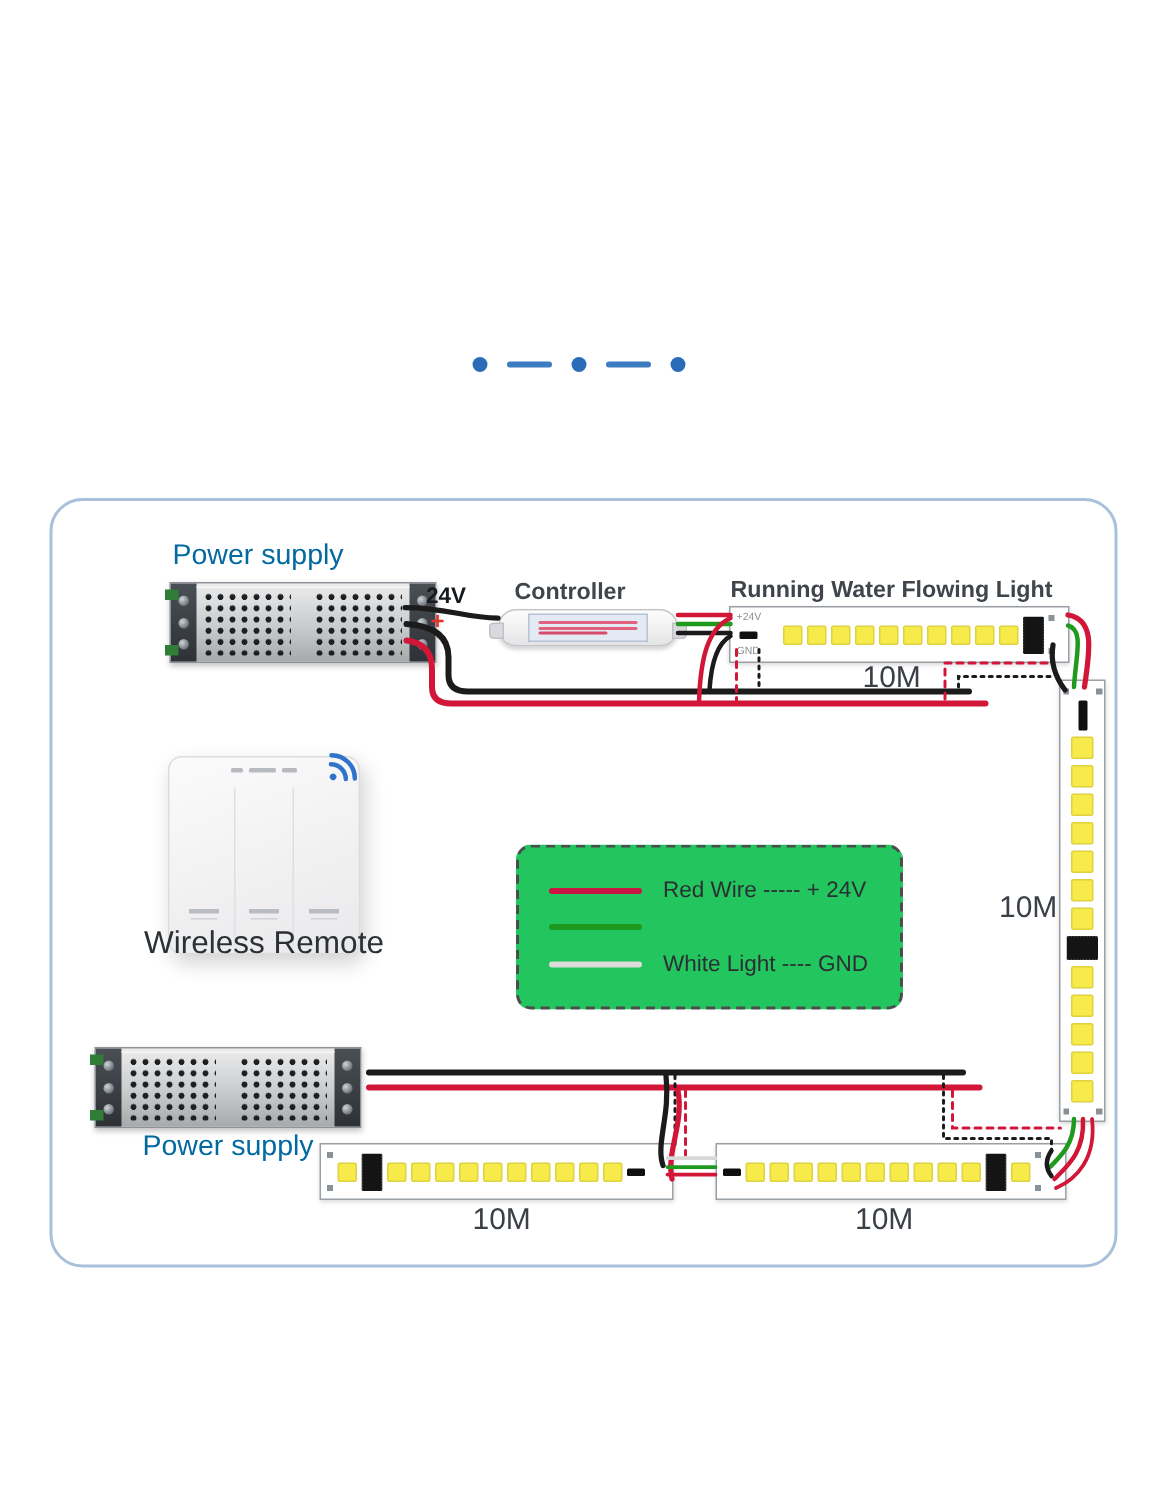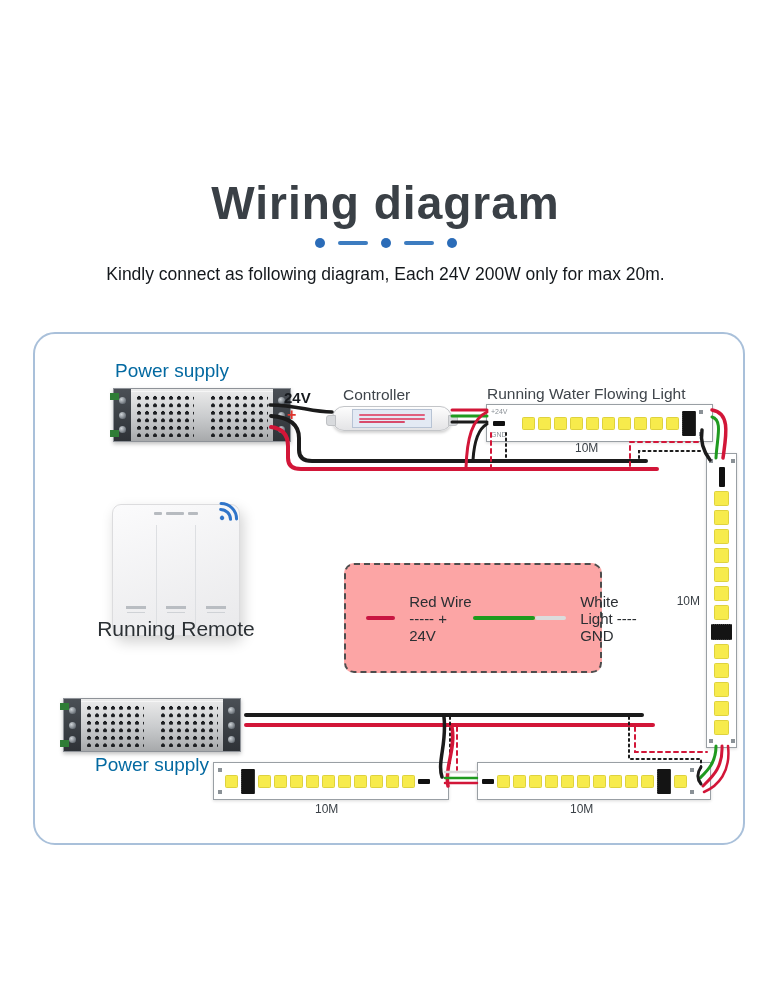--- a/index.html
+++ b/index.html
@@ -15,22 +15,22 @@
   .divider .dash { width:30px; height:4px; border-radius:2px; background:#3d7cc0; }
 
   .subtitle { position:absolute; left:0; top:263px; width:100%; text-align:center;
     font-size:17.5px; color:#14181c; line-height:1.35; }
 
   .panel { position:absolute; left:33px; top:332px; width:712px; height:513px;
     border:2px solid #a9c0da; border-radius:22px; background:#fff; }
 
   .lbl { position:absolute; color:#0369a1; }
   .lbl-psu { font-size:19px; }
-  .lbl-small { font-size:15.5px; color:#3f454b; }
-  .lbl-10m { font-size:12px; color:#3a4046; }
+  .lbl-small { font-size:15.5px; color:#3f454b;font-weight:bold; }
+  .lbl-10m { font-size:20px; color:#3a4046; }
   .lbl-24v { font-size:15px; font-weight:bold; color:#16191d; }
   .lbl-plus { font-size:16px; font-weight:bold; color:#e0342c; }
   .lbl-remote { font-size:21px; color:#2b3034; }
 
   
   .psu { position:absolute; width:178px; height:54px; display:flex; align-items:stretch;
     border:1px solid #8e9298; background:linear-gradient(180deg,#ececec,#c9cbcd 55%,#a7a9ab);
     box-shadow:0 2px 4px rgba(0,0,0,.25); }
   .psu-cap { width:17px; background:linear-gradient(180deg,#4a4f55,#2e3237);
     display:flex; flex-direction:column; justify-content:space-evenly; align-items:center; }
@@ -76,22 +76,22 @@
   .el-dots { flex:0 0 auto; width:4px; height:26px;
     background:linear-gradient(#8a9196 4px, rgba(0,0,0,0) 4px, rgba(0,0,0,0) 22px, #8a9196 22px); }
   .leds.v .el-dots { width:26px; height:4px;
     background:linear-gradient(90deg,#8a9196 4px, rgba(0,0,0,0) 4px, rgba(0,0,0,0) 22px, #8a9196 22px); }
   .mark-block { flex:0 0 auto; width:28px; height:30px; display:flex; flex-direction:column;
     justify-content:space-between; align-items:flex-start; font-size:7px; color:#8a9096; line-height:1; }
   .mark-block .el-dash { margin-left:2px; }
 
   
   .legend { position:absolute; left:344px; top:563px; width:258px; height:110px;
-    border:2px dashed #4c4c4c; border-radius:10px; background:#fca5a5;
-    display:flex; flex-direction:row; justify-content:space-evenly; padding:6px 20px; }
+    border:2px dashed #4c4c4c; border-radius:10px; background:#22c55e;
+    display:flex; flex-direction:column; justify-content:space-evenly; padding:6px 20px; }
   .legend-row { display:flex; align-items:center; gap:14px; }
   .legend-line { width:62px; height:4px; border-radius:2px; }
   .legend-line.red { background:#c81541; }
   .legend-line.green { background:#1d9a1d; }
   .legend-line.white { background:#dcdcdc; }
   .legend-text { font-size:15px; color:#2b2f33; }
 
   
   .remote { position:absolute; left:112px; top:504px; width:128px; height:132px;
     background:linear-gradient(160deg,#fbfbfc,#e9e9eb); border:1px solid #dcdcde;
@@ -107,32 +107,30 @@
   .wifi-icon { position:absolute; left:212px; top:498px; }
 
   svg.wiring-layer { position:absolute; left:0; top:0; z-index:6; pointer-events:none; }
   .component { z-index:2; }
 </style>
 </head>
 <body>
 
 <div class="canvas">
 
-  <div class="page-title">Wiring diagram</div>
 
   <div class="divider">
     <span class="dot"></span>
     <span class="dash"></span>
     <span class="dot"></span>
     <span class="dash"></span>
     <span class="dot"></span>
   </div>
 
   <div class="subtitle">
-    <div>Kindly connect as following diagram, Each 24V 200W only for max 20m.</div>
   </div>
 
   <div class="panel"></div>
 
   <div class="lbl lbl-psu component" style="left:115px;top:360px;">Power supply</div>
   <div class="psu component" style="left:113px;top:388px;">
     <span class="psu-tab t"></span>
     <span class="psu-tab b"></span>
     <div class="psu-cap">
         <i></i>
@@ -227,21 +225,21 @@
         </div>
     </div>
   </div>
   <svg class="wifi-icon component" width="30" height="30" viewBox="0 0 30 30">
     <g transform="rotate(45 15 15)" stroke="#2f74c9" stroke-width="3" fill="none" stroke-linecap="round">
       <path d="M8,17 A10,10 0 0 1 22,17"></path>
       <path d="M4,12.5 A15.5,15.5 0 0 1 26,12.5"></path>
       <circle cx="15" cy="22" r="2.2" fill="#2f74c9" stroke="none"></circle>
     </g>
   </svg>
-  <div class="lbl lbl-remote component" style="left:86px;top:617px;width:180px;text-align:center;">Running Remote</div>
+  <div class="lbl lbl-remote component" style="left:86px;top:617px;width:180px;text-align:center;">Wireless Remote</div>
 
   <div class="legend component">
     <div class="legend-row">
       <span class="legend-line red"></span>
       <span class="legend-text">Red Wire ----- + 24V</span>
     </div>
     <div class="legend-row">
       <span class="legend-line green"></span>
     </div>
     <div class="legend-row">

